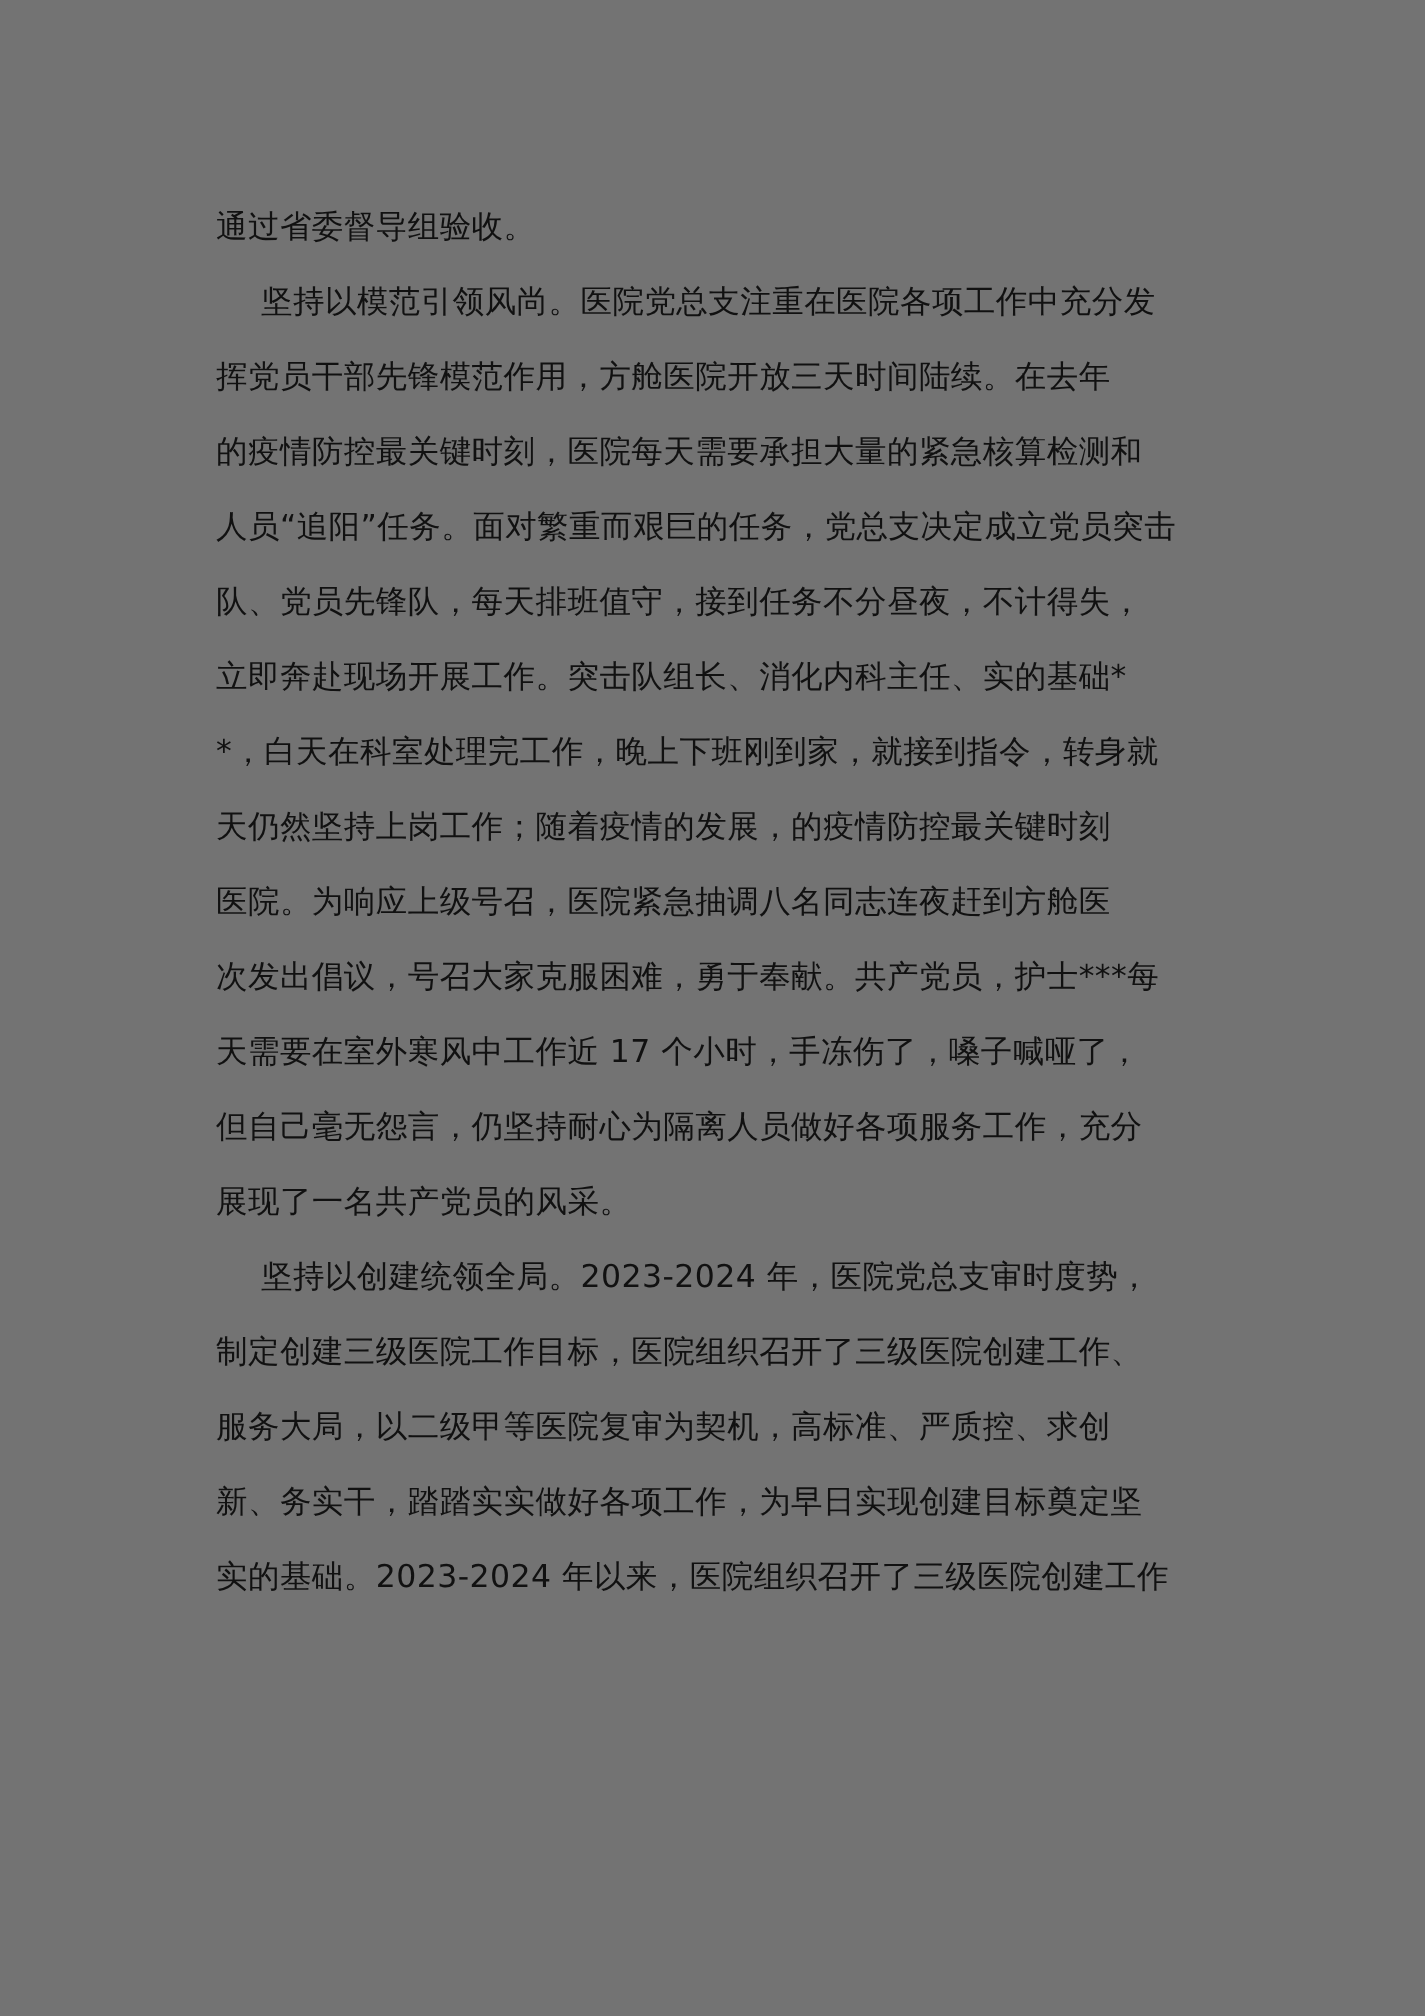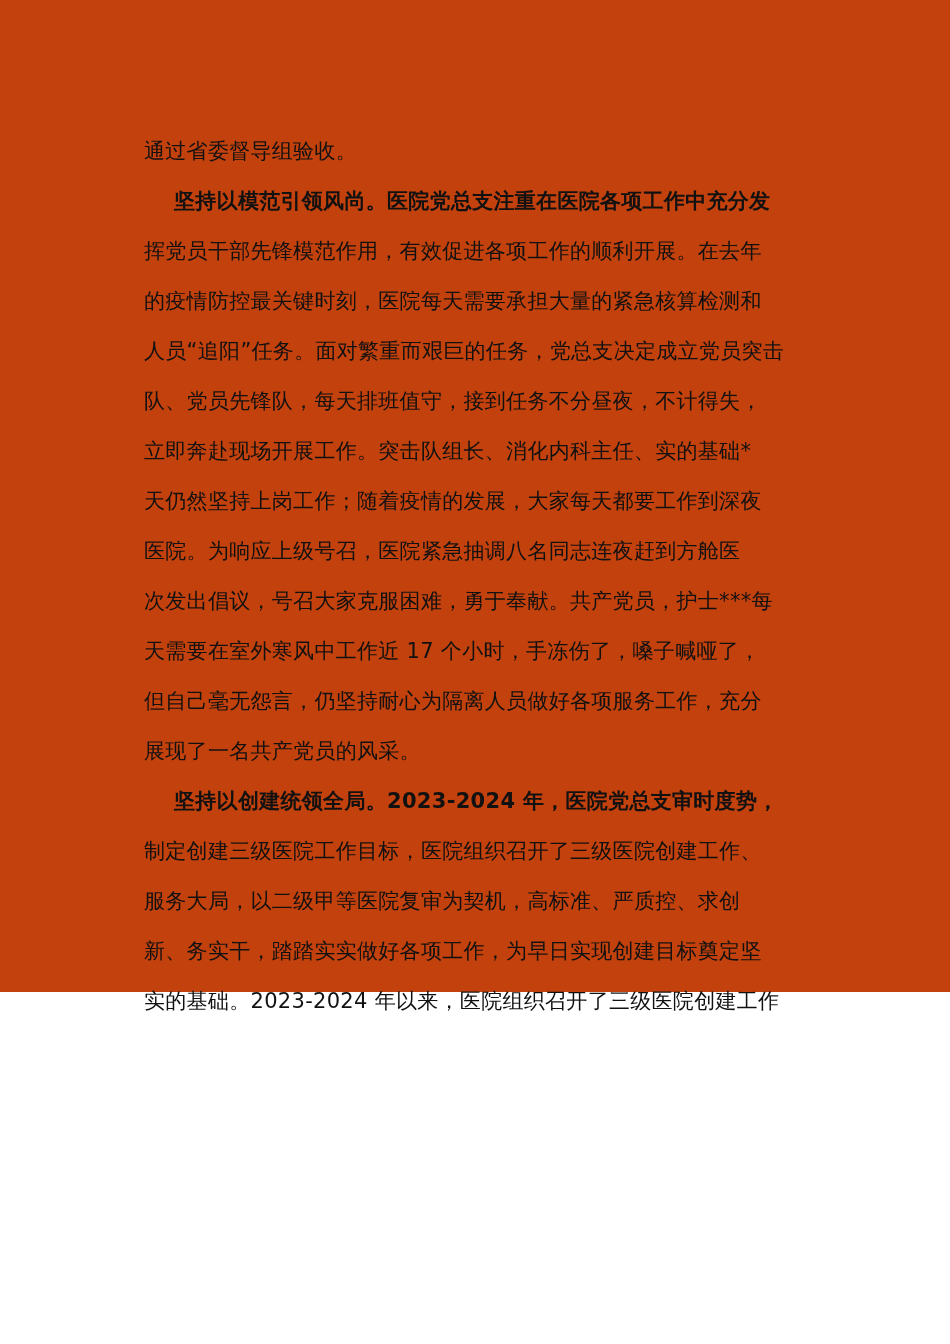--- a/index.html
+++ b/index.html
@@ -13,54 +13,54 @@
       position: relative;
       overflow: hidden;
       font-family: "DejaVu Sans", "Liberation Sans", sans-serif;
       color: #111111;
     }
     .page {
       position: absolute;
       left: 0;
       top: 0;
       width: 950px;
-      height: 992px;
-      background: #c2410c;
+      height: 1344px;
+      background: #737373;
     }
     .text-block {
       position: absolute;
       left: 144px;
       top: 126px;
       width: 664px;
     }
     .line {
       height: 50px;
       line-height: 50px;
       font-size: 21px;
       white-space: nowrap;
       letter-spacing: 0.3px;
     }
     .line.indent {
       padding-left: 30px;
-      font-weight: bold;
     }
   </style>
 </head>
 <body>
 
 <div class="page">
   <div class="text-block">
     <div class="line">通过省委督导组验收。</div>
     <div class="line indent">坚持以模范引领风尚。医院党总支注重在医院各项工作中充分发</div>
-    <div class="line">挥党员干部先锋模范作用，有效促进各项工作的顺利开展。在去年</div>
+    <div class="line">挥党员干部先锋模范作用，方舱医院开放三天时间陆续。在去年</div>
     <div class="line">的疫情防控最关键时刻，医院每天需要承担大量的紧急核算检测和</div>
     <div class="line">人员“追阳”任务。面对繁重而艰巨的任务，党总支决定成立党员突击</div>
     <div class="line">队、党员先锋队，每天排班值守，接到任务不分昼夜，不计得失，</div>
     <div class="line">立即奔赴现场开展工作。突击队组长、消化内科主任、实的基础*</div>
-    <div class="line">天仍然坚持上岗工作；随着疫情的发展，大家每天都要工作到深夜</div>
+    <div class="line">*，白天在科室处理完工作，晚上下班刚到家，就接到指令，转身就</div>
+    <div class="line">天仍然坚持上岗工作；随着疫情的发展，的疫情防控最关键时刻</div>
     <div class="line">医院。为响应上级号召，医院紧急抽调八名同志连夜赶到方舱医</div>
     <div class="line">次发出倡议，号召大家克服困难，勇于奉献。共产党员，护士***每</div>
     <div class="line">天需要在室外寒风中工作近 17 个小时，手冻伤了，嗓子喊哑了，</div>
     <div class="line">但自己毫无怨言，仍坚持耐心为隔离人员做好各项服务工作，充分</div>
     <div class="line">展现了一名共产党员的风采。</div>
     <div class="line indent">坚持以创建统领全局。2023-2024 年，医院党总支审时度势，</div>
     <div class="line">制定创建三级医院工作目标，医院组织召开了三级医院创建工作、</div>
     <div class="line">服务大局，以二级甲等医院复审为契机，高标准、严质控、求创</div>
     <div class="line">新、务实干，踏踏实实做好各项工作，为早日实现创建目标奠定坚</div>
     <div class="line">实的基础。2023-2024 年以来，医院组织召开了三级医院创建工作</div>

